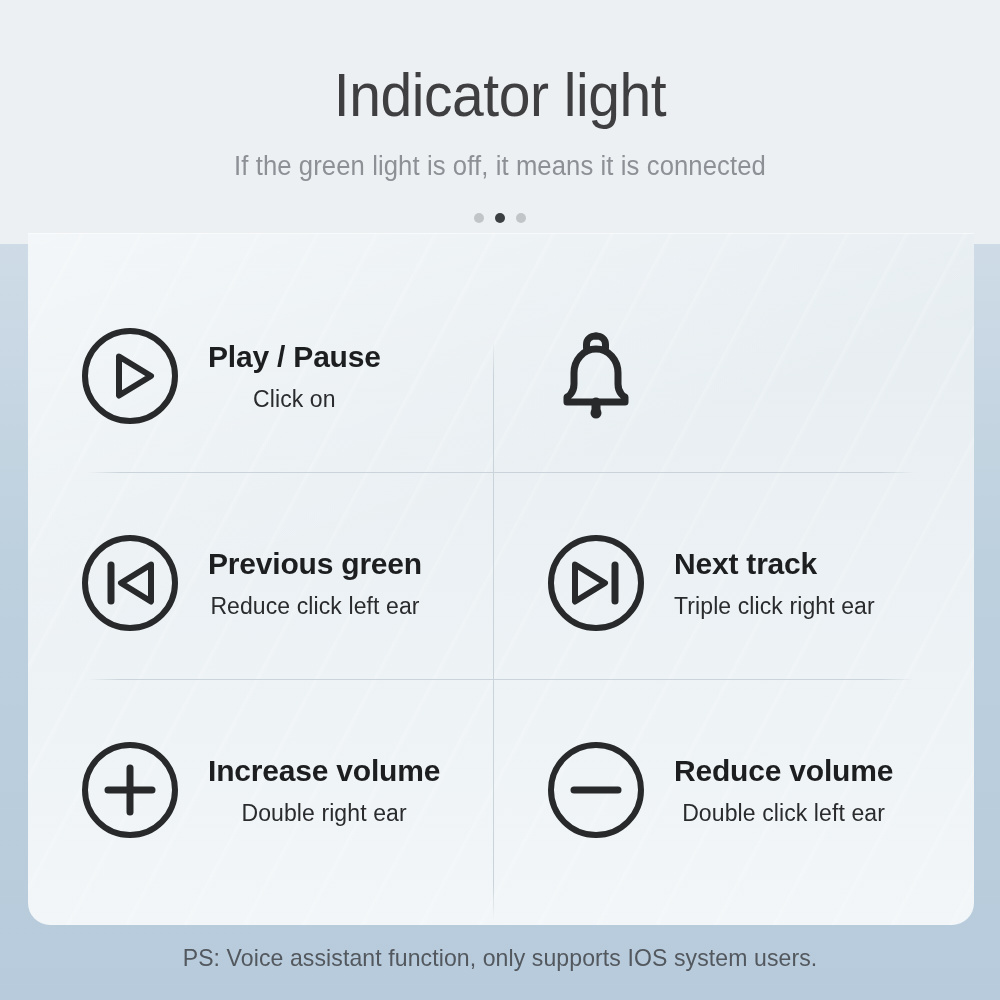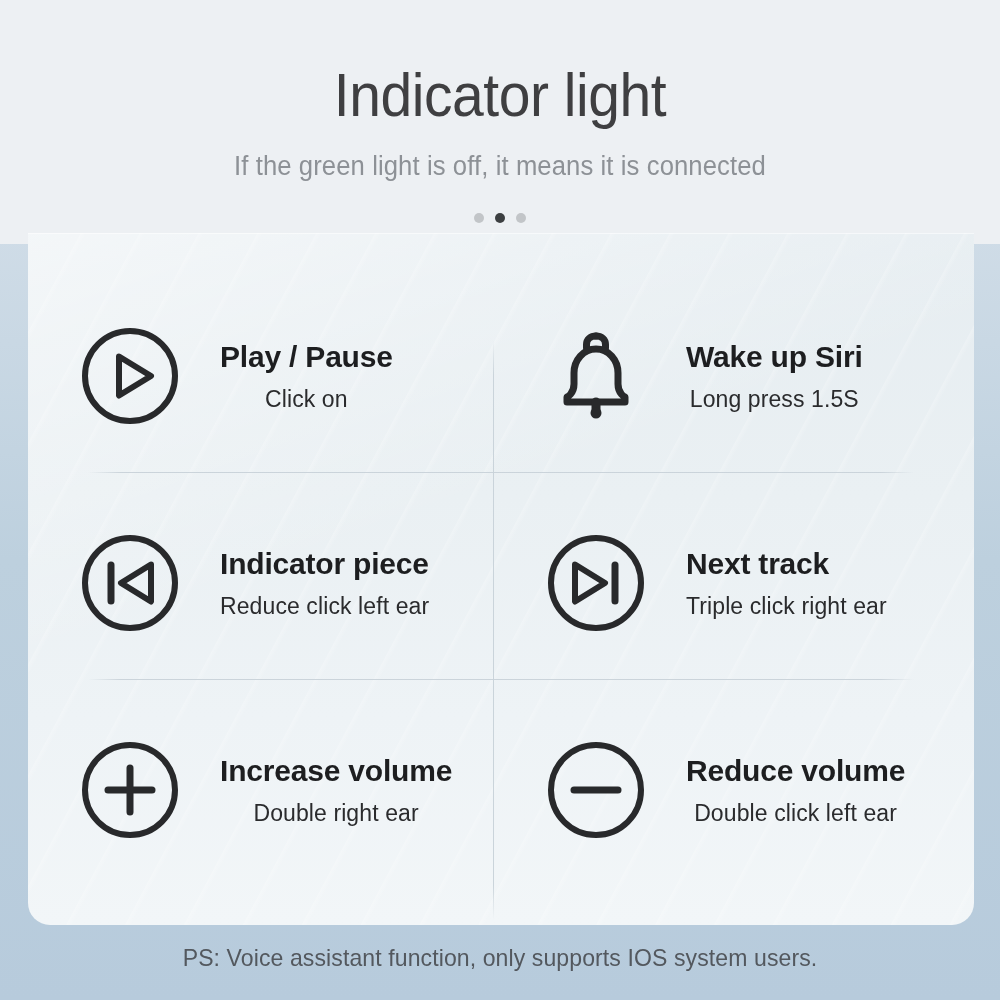--- a/index.html
+++ b/index.html
@@ -139,21 +139,20 @@
   .h-divider.one { top: 239px; }
   .h-divider.two { top: 446px; }
 
   
   .cell {
     position: absolute;
     display: flex;
     align-items: center;
     width: 440px;
     height: 180px;
-    gap: 12px;
   }
   .col-l { left: 46px; }
   .col-r { left: 512px; }
   .row-1 { top: 53px; }
   .row-2 { top: 260px; }
   .row-3 { top: 467px; }
 
   .cell-icon {
     width: 112px;
     min-width: 112px;
@@ -241,36 +240,32 @@
         <div class="cell-icon">
           <svg width="106" height="106" viewBox="0 0 106 106" fill="none" aria-hidden="true">
             <path d="M53 13 C47.5 13 43.5 16.5 43.5 21.5 L43.5 25" stroke="#28292b" stroke-width="7" stroke-linecap="round" fill="none"></path>
             <path d="M53 13 C58.5 13 62.5 16.5 62.5 21.5 L62.5 25" stroke="#28292b" stroke-width="7" stroke-linecap="round" fill="none"></path>
             <path d="M24 79 L24 74 C24 74 31 71 31 61 L31 50 C31 37 40.5 26 53 26
                      C65.5 26 75 37 75 50 L75 61 C75 71 82 74 82 74 L82 79 Z" stroke="#28292b" stroke-width="7" stroke-linejoin="round" fill="none"></path>
             <path d="M53 79 L53 87" stroke="#28292b" stroke-width="9" stroke-linecap="round"></path>
             <circle cx="53" cy="90" r="5.5" fill="#28292b"></circle>
           </svg>
         </div>
-        <div class="cell-text">
-          <div class="cell-title">Wake up Siri</div>
-          <div class="cell-sub">Long press 1.5S</div>
-        </div>
       </div>
 
       <div class="cell col-l row-2">
         <div class="cell-icon">
           <svg width="106" height="106" viewBox="0 0 106 106" fill="none" aria-hidden="true">
             <circle cx="53" cy="53" r="45" stroke="#28292b" stroke-width="6"></circle>
             <path d="M34 35 L34 71" stroke="#28292b" stroke-width="7" stroke-linecap="round"></path>
             <path d="M74 34.5 L44 53 L74 71.5 Z" stroke="#28292b" stroke-width="6" stroke-linejoin="round" stroke-linecap="round" fill="none"></path>
           </svg>
         </div>
         <div class="cell-text">
-          <div class="cell-title">Indicator piece</div>
+          <div class="cell-title">Previous green</div>
           <div class="cell-sub">Reduce click left ear</div>
         </div>
       </div>
 
       <div class="cell col-l row-3">
         <div class="cell-icon">
           <svg width="106" height="106" viewBox="0 0 106 106" fill="none" aria-hidden="true">
             <circle cx="53" cy="53" r="45" stroke="#28292b" stroke-width="6"></circle>
             <path d="M53 31 L53 75" stroke="#28292b" stroke-width="7" stroke-linecap="round"></path>
             <path d="M31 53 L75 53" stroke="#28292b" stroke-width="7" stroke-linecap="round"></path>

